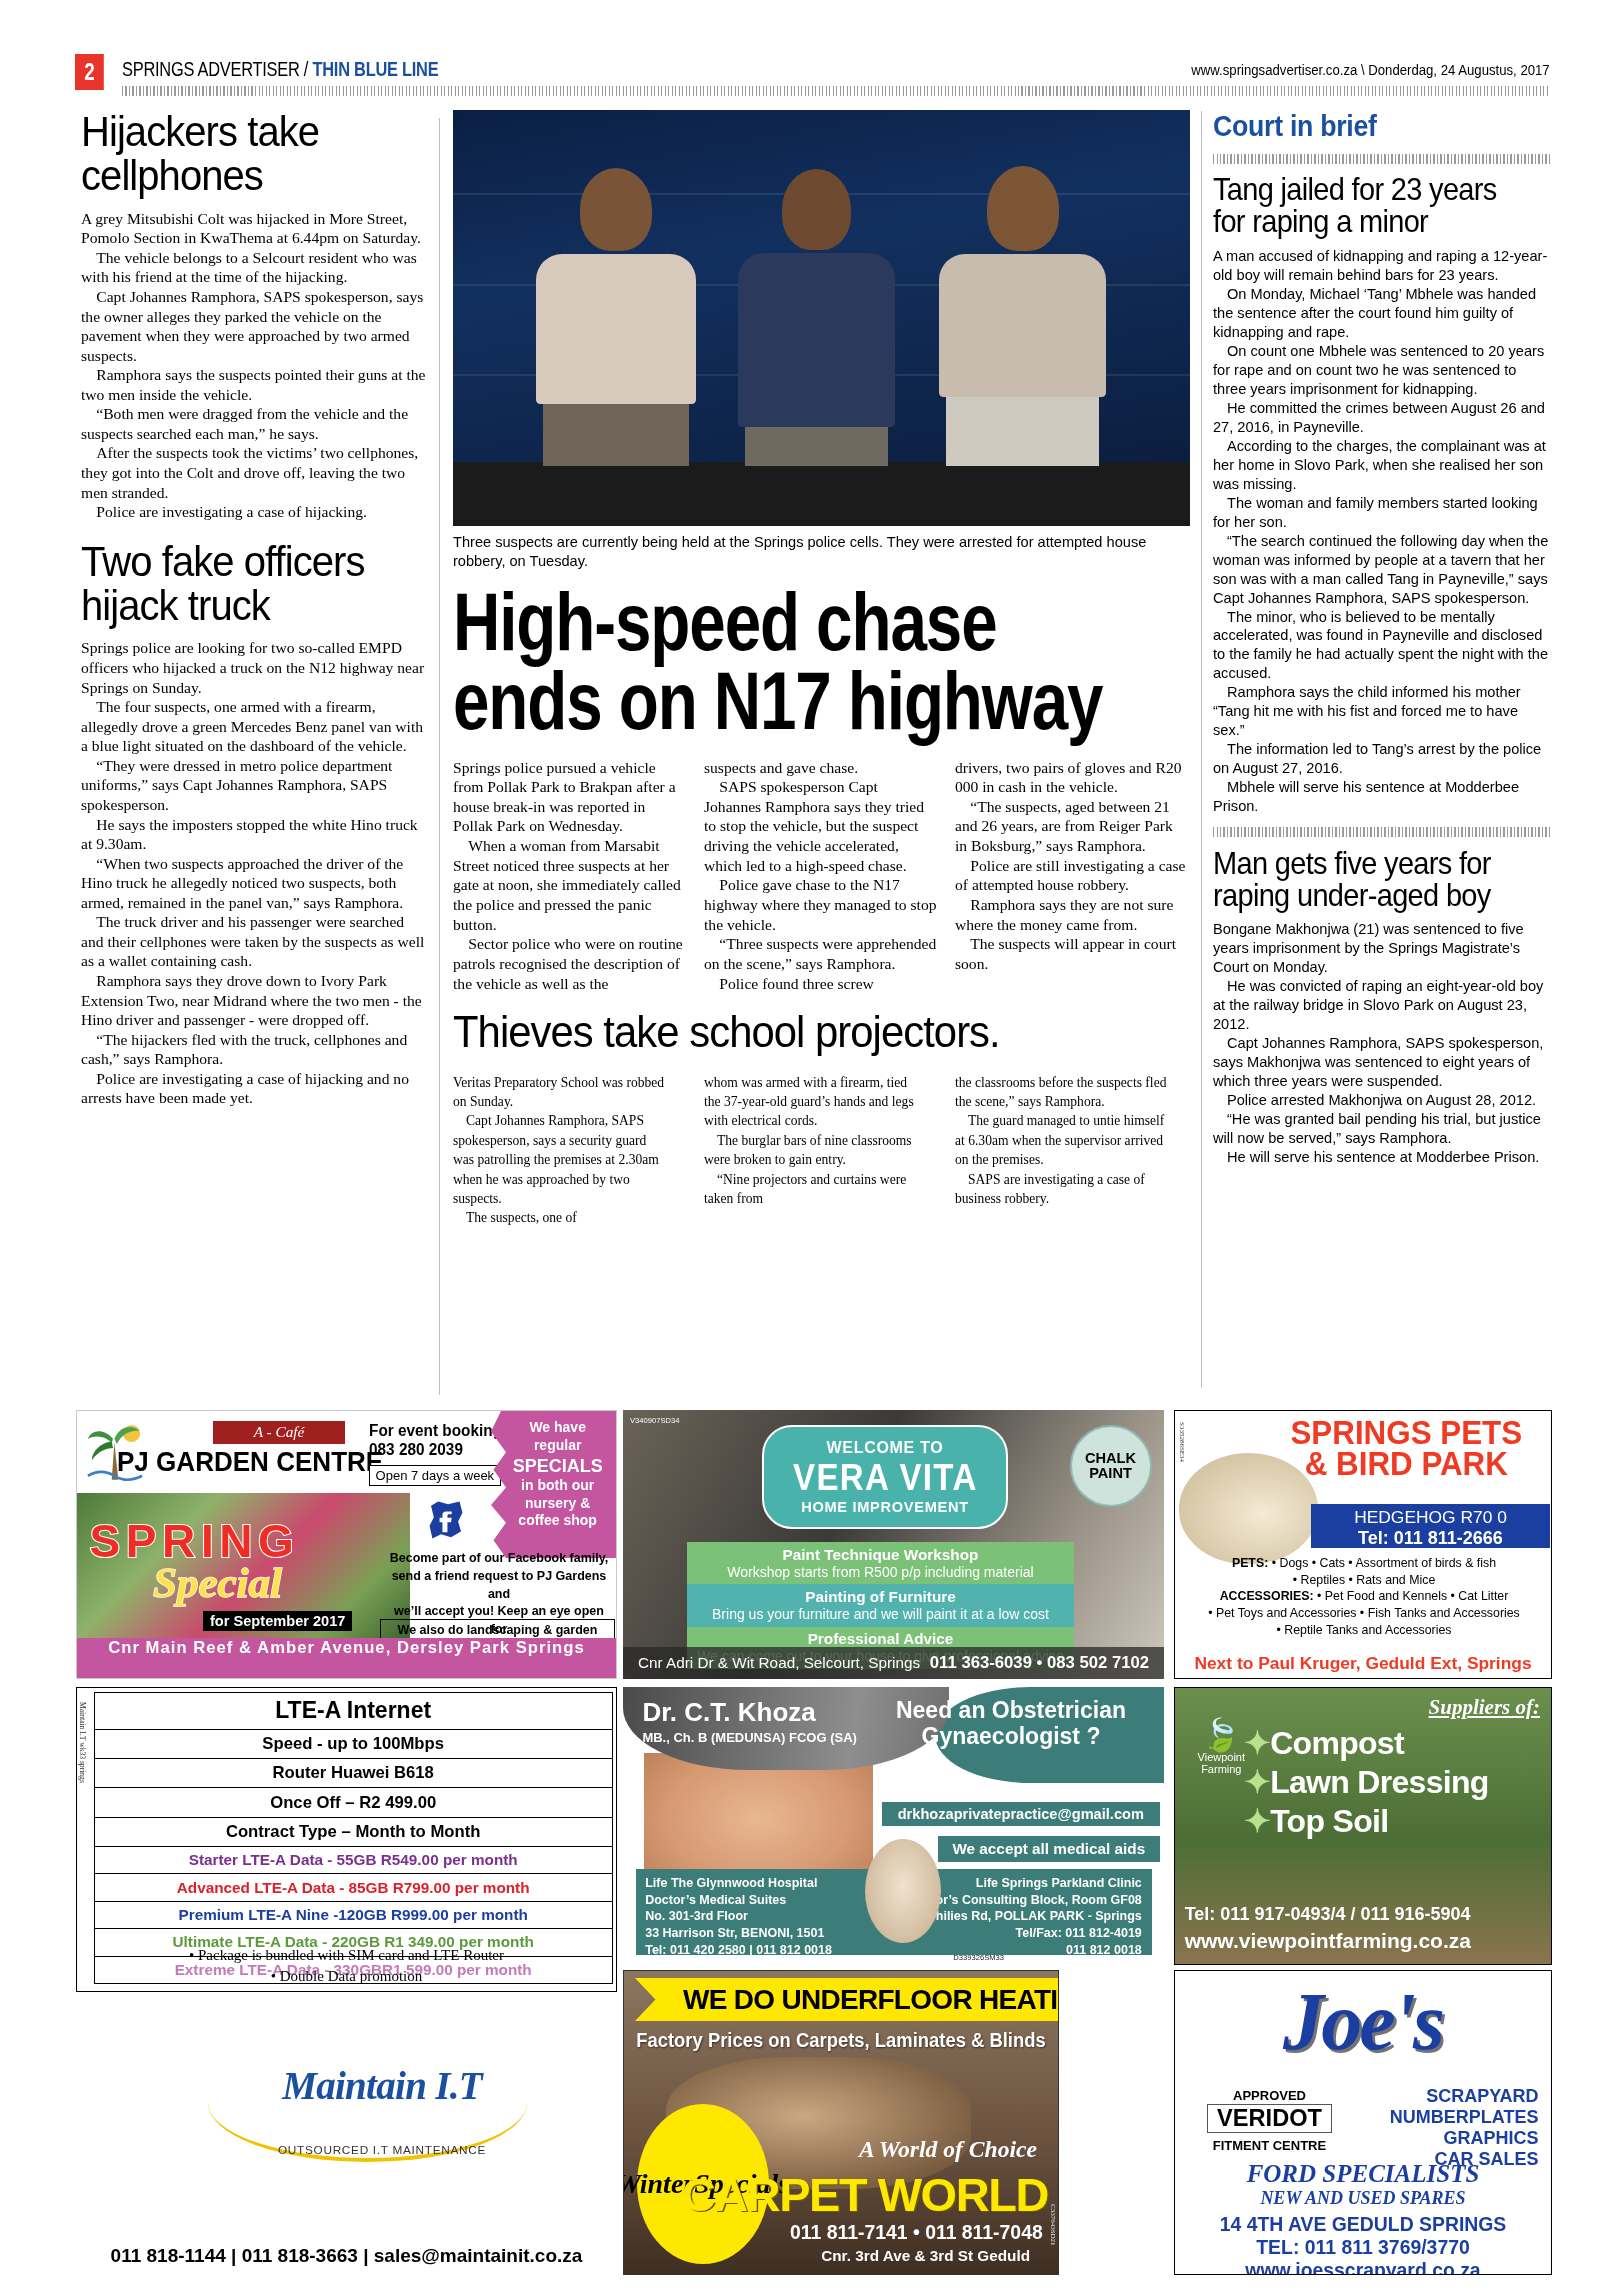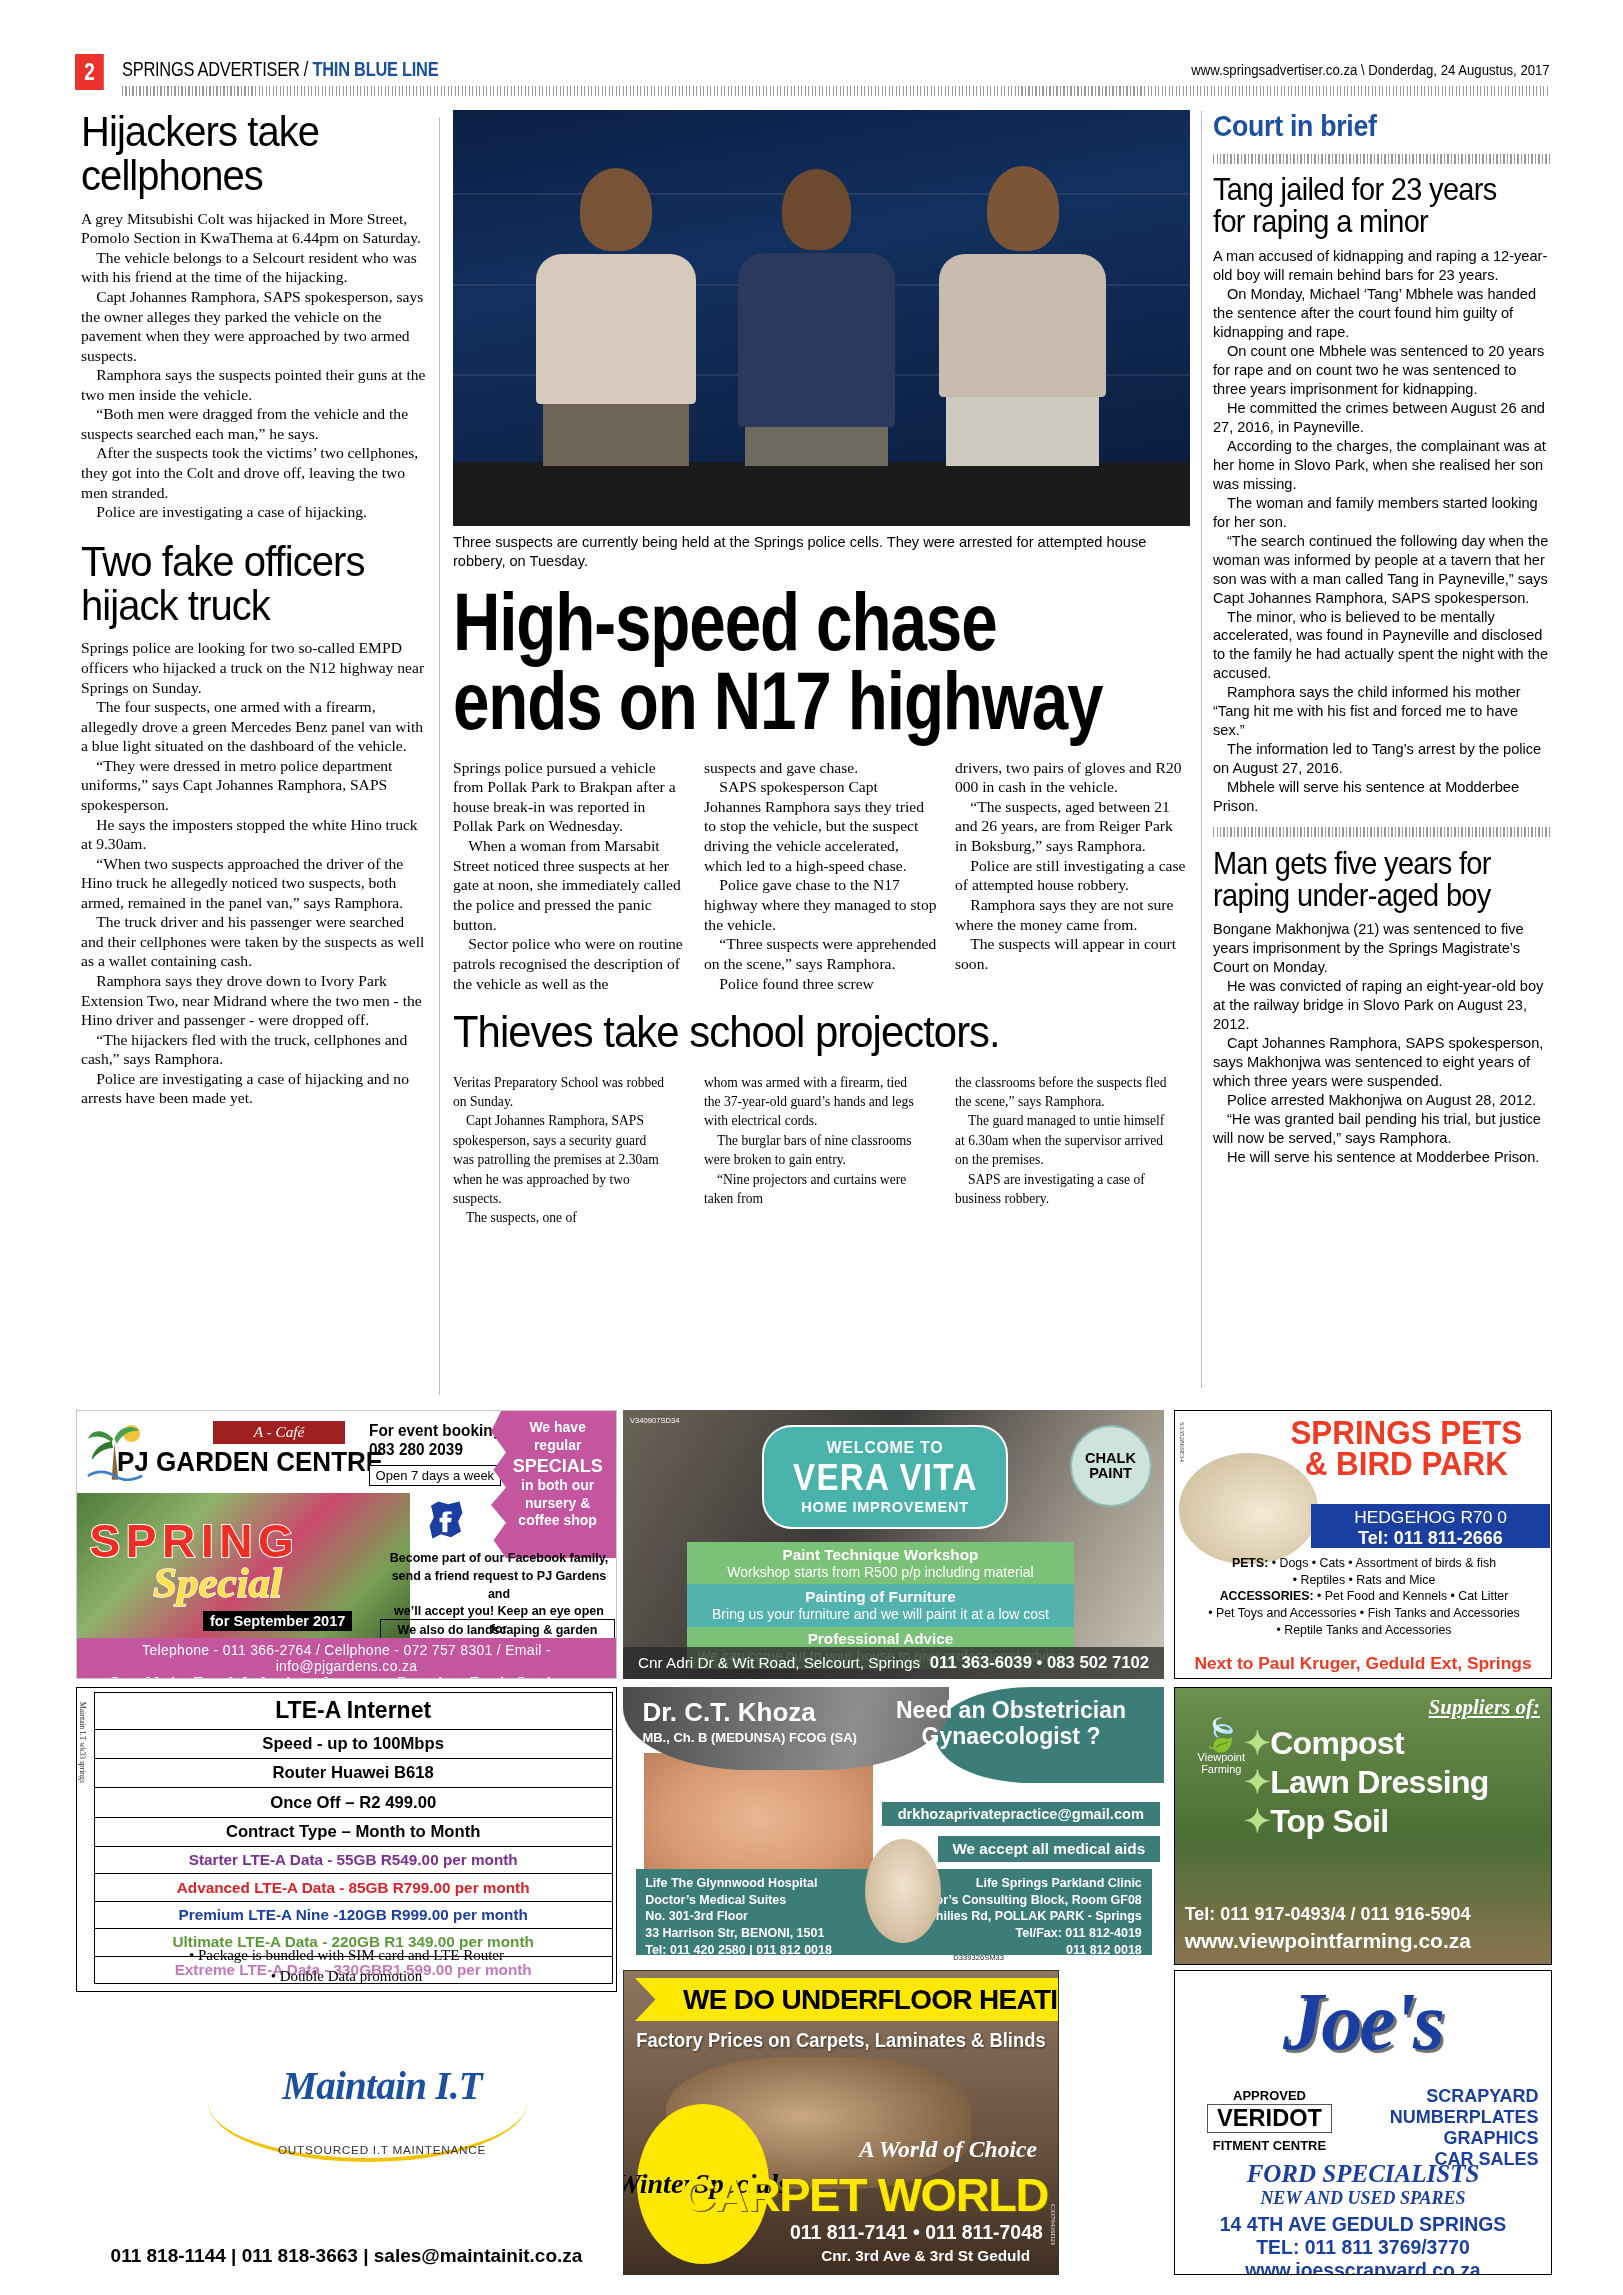--- a/index.html
+++ b/index.html
@@ -502,21 +502,20 @@
   <div class="pj-fbtext">
     <div>Become part of our Facebook family,</div>
     <div>send a friend request to PJ Gardens and</div>
     <div>we’ll accept you! Keep an eye open for</div>
     <div>
       <span>our </span><span class="inline-red">SPECIALS</span><span> on Facebook.</span>
     </div>
   </div>
   <div class="pj-land">We also do landscaping &amp; garden services</div>
   <div class="pj-foot">
-    <div class="l1">Telephone - 011 366-2764 / Cellphone - 072 757 8301 / Email - info@pjgardens.co.za</div>
     <div class="l2">Cnr Main Reef &amp; Amber Avenue, Dersley Park Springs</div>
   </div>
 </div>
 
 <div class="ad" id="ad-vera">
   <div class="vv-code">V340907SD34</div>
   <div class="vv-badge">
     <div class="w">WELCOME TO</div>
     <div class="n">VERA VITA</div>
     <div class="h">HOME IMPROVEMENT</div>

